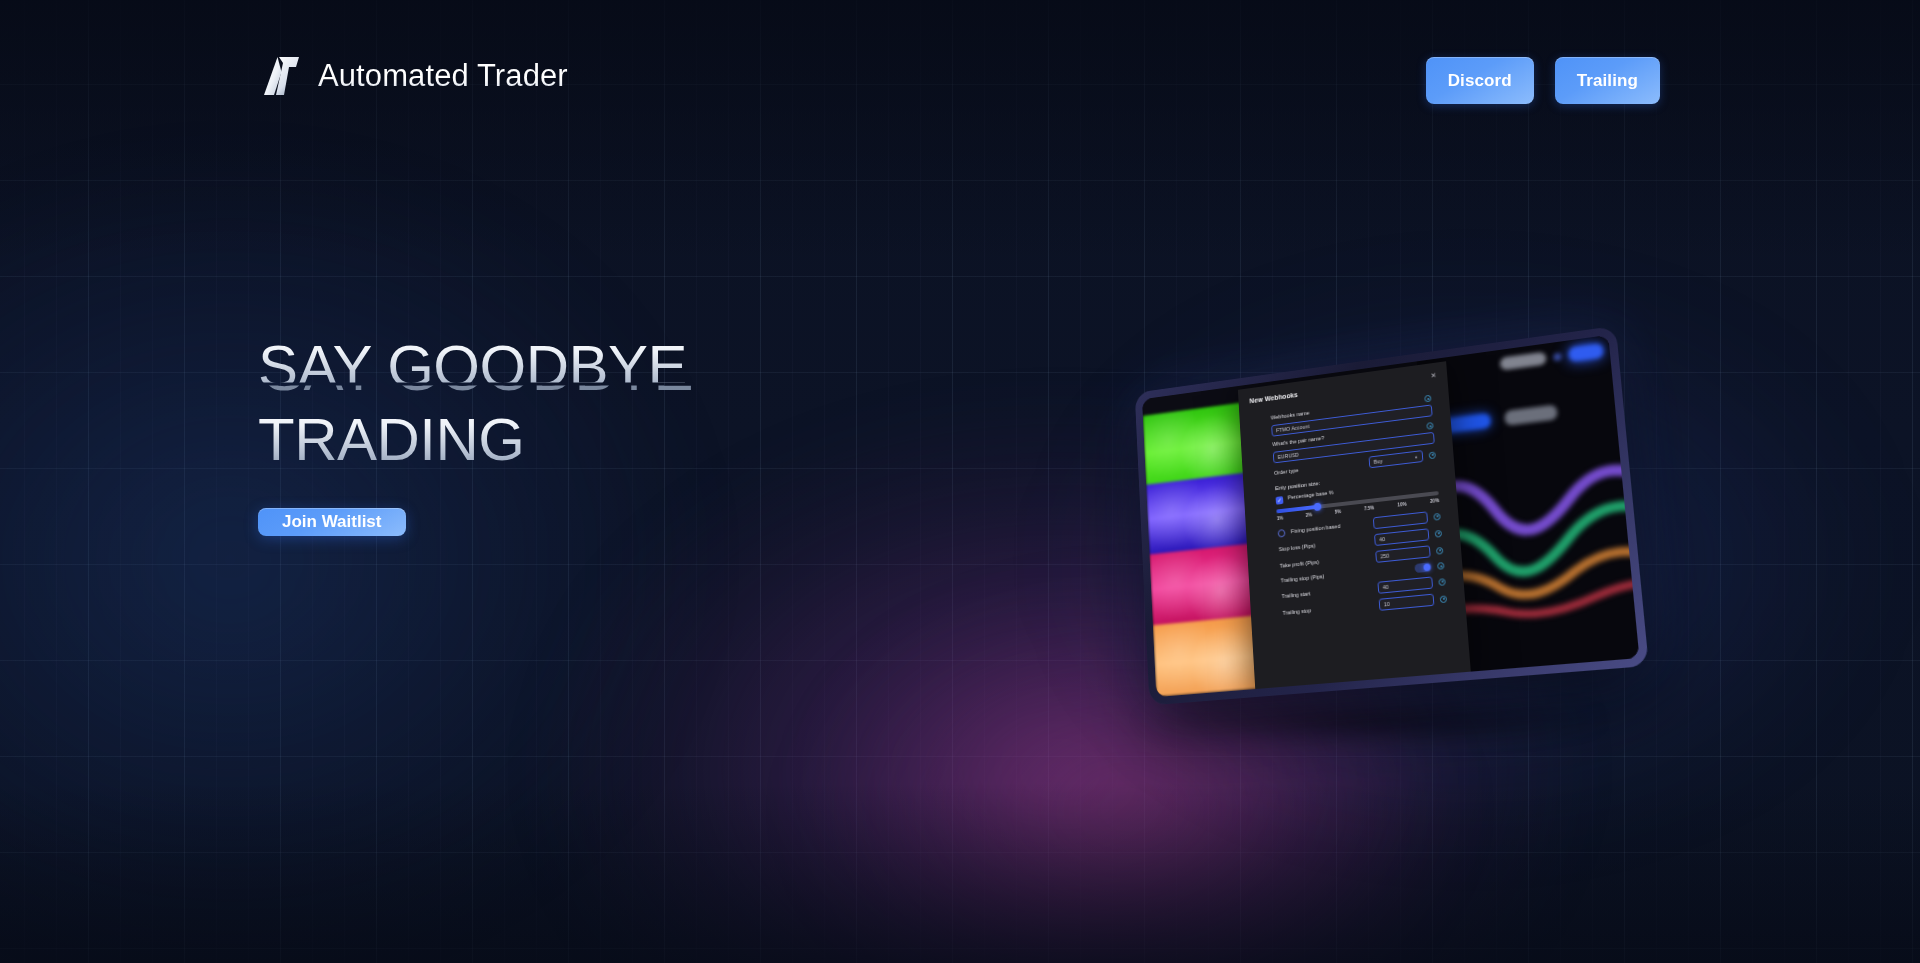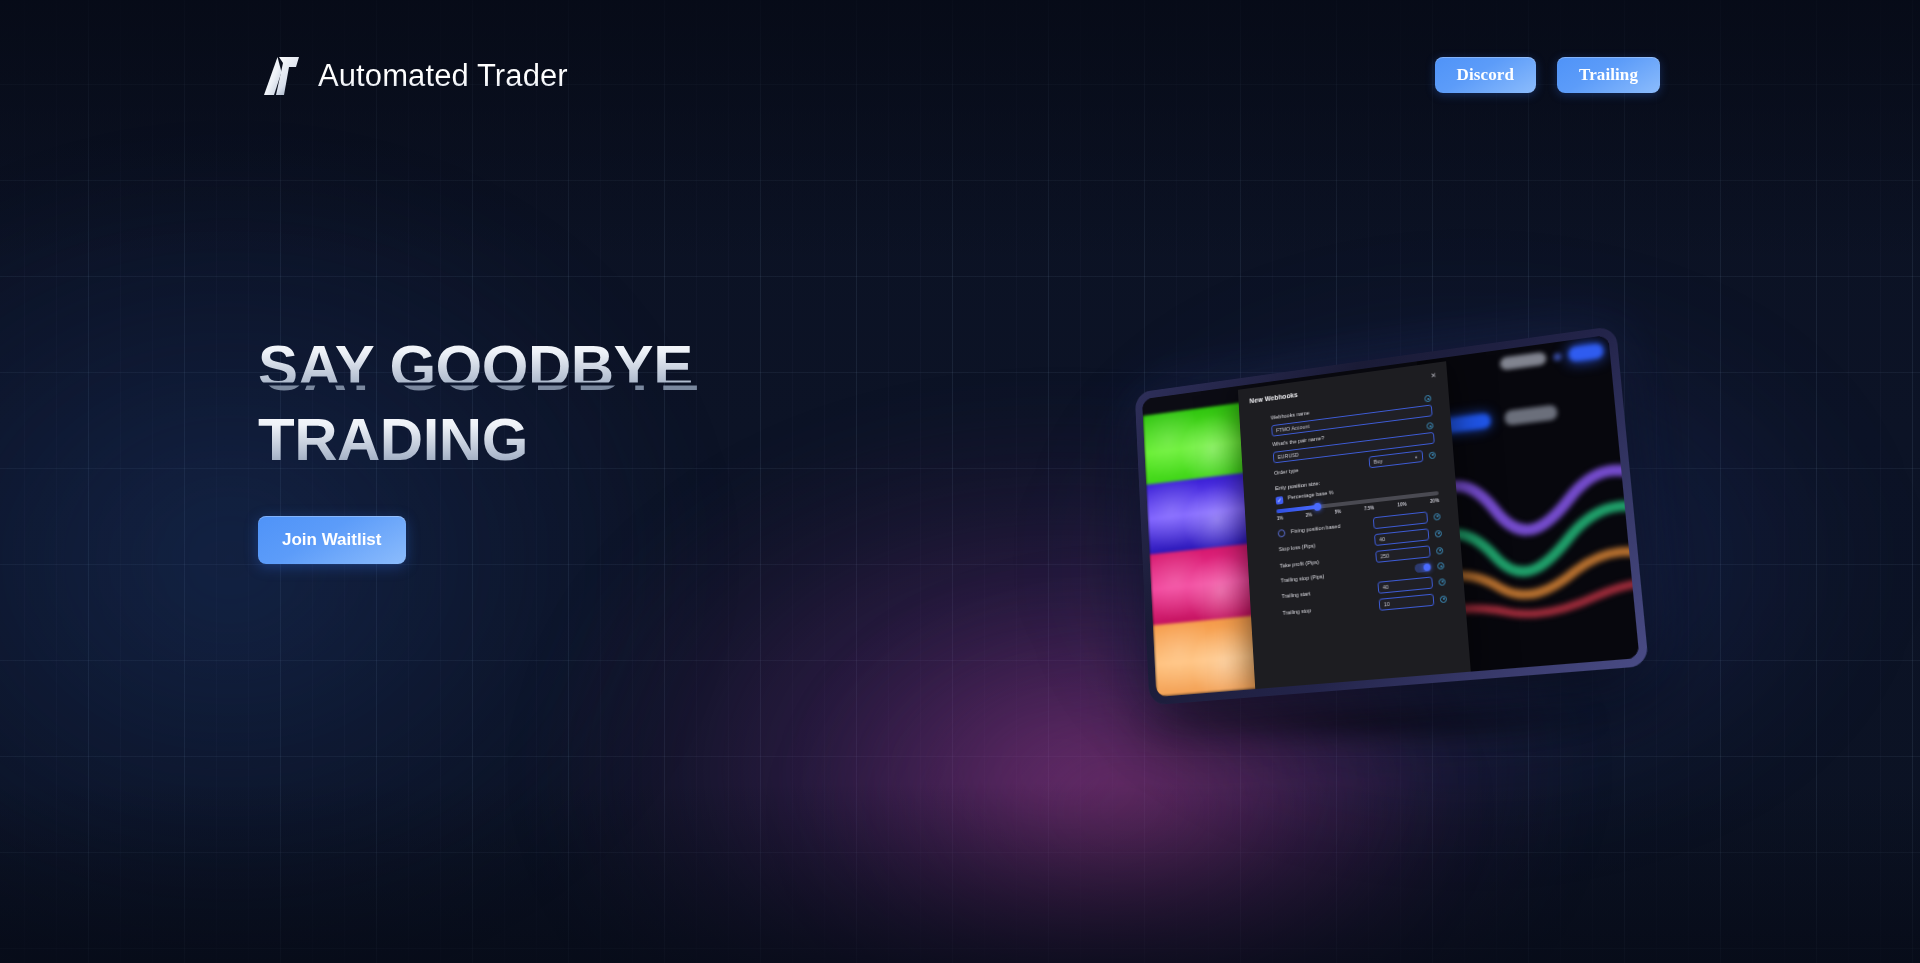--- a/index.html
+++ b/index.html
@@ -113,46 +113,46 @@
     color: transparent;
     white-space: nowrap;
   }
 
   .nav-actions {
     position: absolute; right: 260px; top: 57px;
     display: flex; gap: 21px;
   }
   .btn-pill {
     display: inline-flex; align-items: center; justify-content: center;
-    height: 36px;
+    height: 47px;
     padding: 0 22px;
     border: none;
     border-radius: 8px;
-    font-family: Liberation Serif, serif;
+    font-family: Liberation Sans, sans-serif;
     font-size: 17px;
     font-weight: 700;
     color: #ffffff;
     cursor: pointer;
     background: linear-gradient(150deg,#4f93f8 0%,#5c9cf9 42%,#8cbcfc 100%);
     box-shadow: 0 2px 10px rgba(45,100,210,0.35), inset 0 1px 0 rgba(255,255,255,0.28);
     letter-spacing: 0.1px;
   }
 
   
   .hero {
     position: absolute;
     left: 258px; top: 330px;
     width: 820px;
     z-index: 30;
   }
   .headline {
     position: relative;
     font-size: 60px;
     line-height: 73px;
-    font-weight: 700;
+    font-weight: 400;
     letter-spacing: -0.5px;
     text-transform: uppercase;
     white-space: nowrap;
   }
   .hl-line { position: relative; height: 73px; }
   .hl-text {
     position: absolute; left: 0; top: 0;
     background: linear-gradient(180deg,#ffffff 0%, #eef2f8 30%, #aebacd 72%, #7d8ca4 100%);
     -webkit-background-clip: text;
     background-clip: text;
@@ -176,23 +176,23 @@
   .subhead {
     margin-top: 38px;
     width: 570px;
     font-size: 17.5px;
     line-height: 26px;
     font-weight: 700;
     color: #e2e8f2;
     letter-spacing: 0.05px;
   }
   .cta {
-    margin-top: 40px;
+    margin-top: 32px;
     display: inline-flex; align-items: center; justify-content: center;
-    height: 48px; padding: 0 24px;
+    height: 28px; padding: 0 24px;
     border: none; border-radius: 8px;
     font-family: "Liberation Sans", sans-serif;
     font-size: 17px; font-weight: 700; color: #fff; cursor: pointer;
     background: linear-gradient(150deg,#4f93f8 0%,#5c9cf9 42%,#8cbcfc 100%);
     box-shadow: 0 3px 14px rgba(45,100,210,0.40), inset 0 1px 0 rgba(255,255,255,0.28);
   }
 
   
   .device-stage {
     position: absolute;

